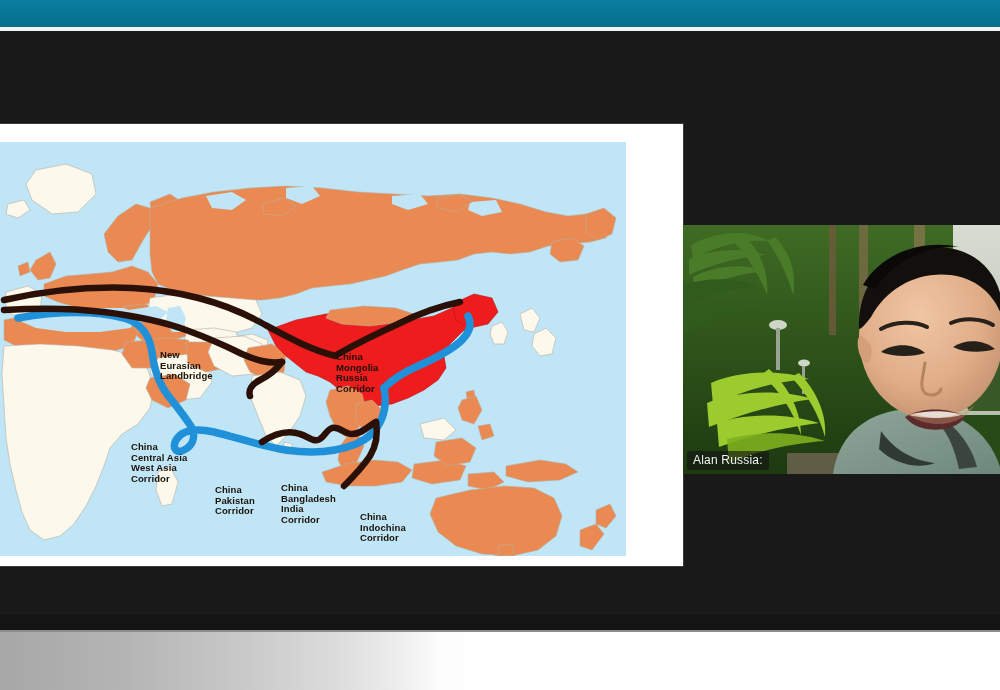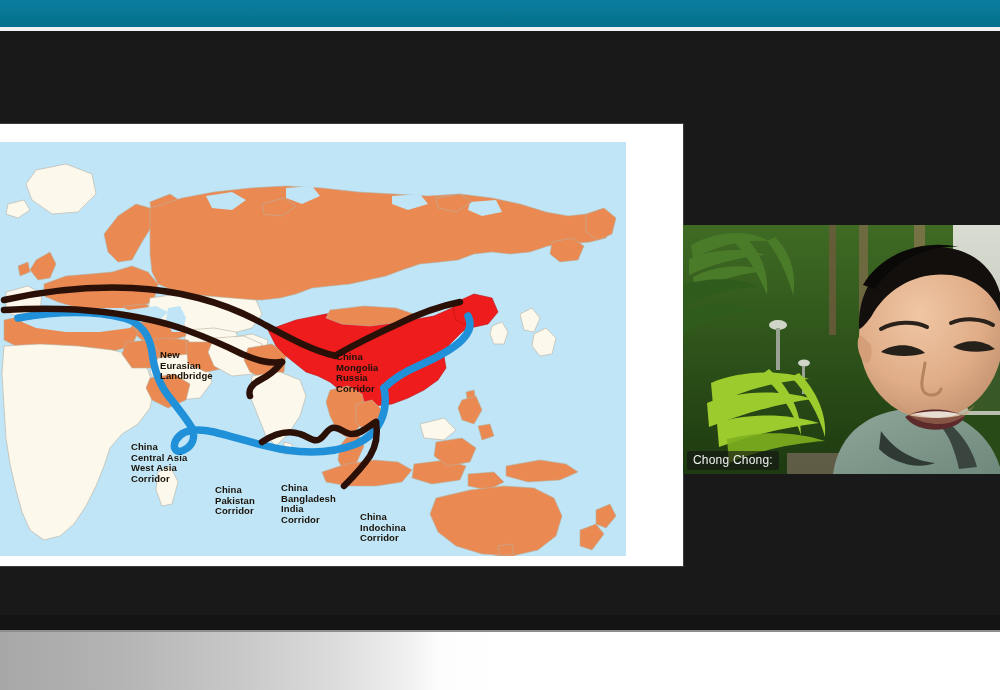--- a/index.html
+++ b/index.html
@@ -440,20 +440,20 @@
 
         <path d="M242 138 C 240 152, 236 162, 242 168 C 248 172, 256 170, 258 164" stroke="#b4845f" stroke-width="3" fill="none" stroke-linecap="round"></path>
 
         <path d="M222 192 C 238 182, 266 182, 282 192 C 272 208, 236 210, 222 192 Z" fill="#5c2a2a"></path>
         <path d="M226 190 C 242 185, 266 185, 278 190 C 266 194, 240 194, 226 190 Z" fill="#e8ddd2"></path>
 
         <path d="M206 170 C 226 196, 266 200, 292 180 C 278 204, 232 210, 206 170 Z" fill="#c8956f" opacity="0.4"></path>
       </svg>
     </div>
 
-    <div class="name-badge">Chong Chong:</div>
+    <div class="name-badge">Alan Russia:</div>
   </div>
 
   <div class="bottom-dark"></div>
   <div class="bottom-rule"></div>
   <div class="bottom-gradient"></div>
 
 </div>
 
 </body></html>

